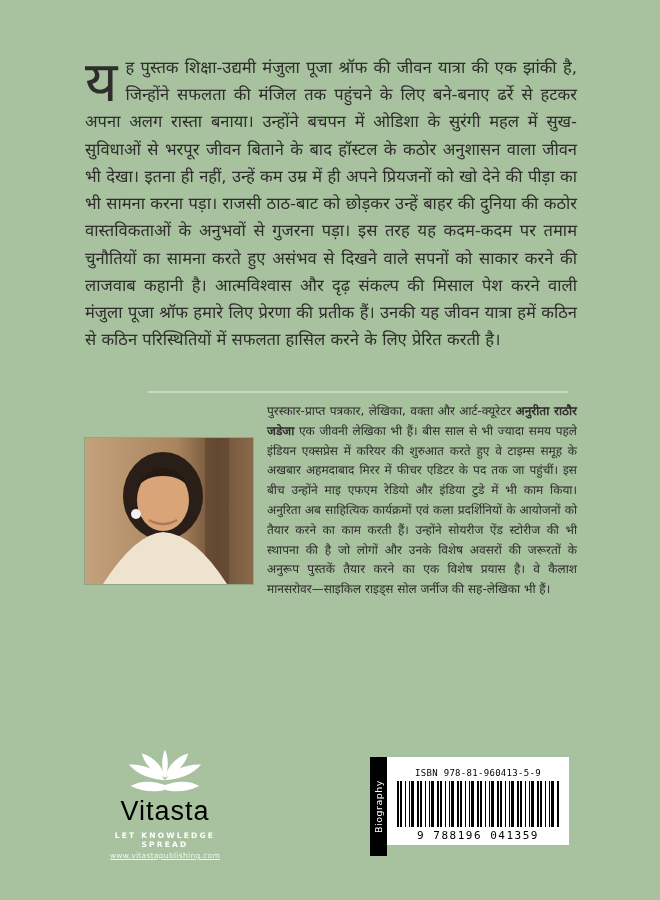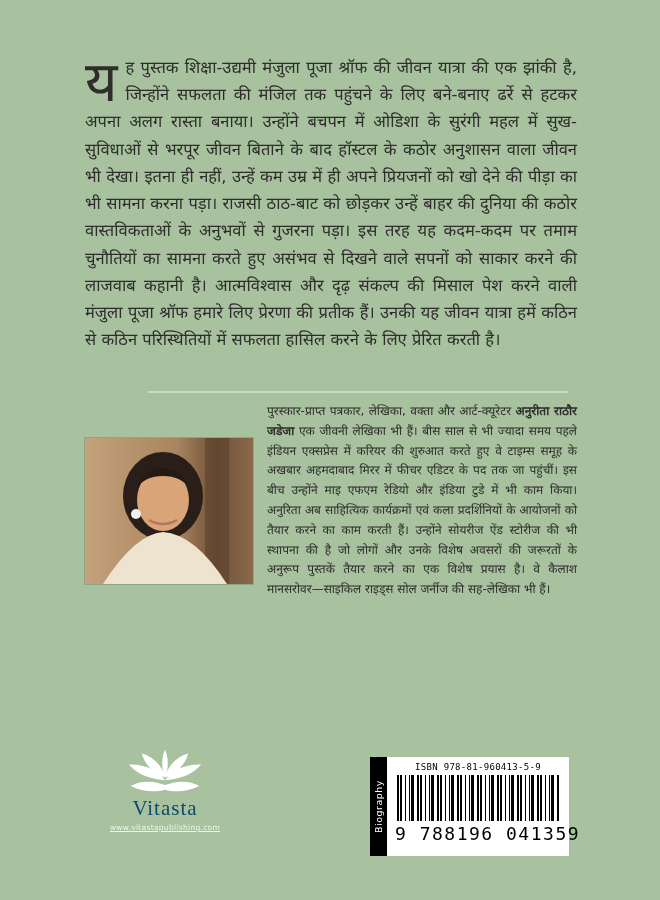--- a/index.html
+++ b/index.html
@@ -36,60 +36,60 @@
   }
   .photo svg { display:block; width:100%; height:100%; }
   .author-name { font-weight:bold; }
   
   .publisher {
     position:absolute; left:90px; top:746px; width:150px;
     text-align:center;
   }
   .logo-icon svg { width:84px; height:52px; display:block; margin:0 auto; }
   .publisher-name {
-    font-family:Liberation Serif, serif;
-    font-size:21px; color:#0c4a6e; letter-spacing:1px; margin-top:-2px;
+    font-family:Liberation Sans, sans-serif;
+    font-size:27px; color:#000000; letter-spacing:1px; margin-top:-2px;
   }
   .publisher-tagline {
     font-size:7.5px; font-weight:bold; letter-spacing:2.2px;
     color:#ffffff; margin-top:4px;
   }
   .publisher-website {
     font-size:7.5px; color:#eef4ec; margin-top:2px; letter-spacing:0.3px;text-decoration:underline;
   }
   
   .category-strip {
     position:absolute; left:370px; top:757px; width:17px; height:99px;
     background:#000000; display:flex; align-items:center; justify-content:center;
   }
   .category-label {
     color:#ffffff; font-size:9.5px; letter-spacing:0.5px;
     writing-mode:vertical-rl; transform:rotate(180deg); white-space:nowrap;
   }
   .barcode-box {
-    position:absolute; left:387px; top:757px; width:182px; height:99px;
-    background:#ffffff; padding:5px 8px 4px;
+    position:absolute; left:387px; top:757px; width:182px; height:88px;
+    background:#ffffff; padding:11px 8px 4px;
   }
   .isbn-label {
     font-family:"DejaVu Sans Mono", monospace;
     font-size:9px; text-align:center; letter-spacing:0.3px; color:#000;
     white-space:nowrap;
   }
   .bars {
     height:46px; margin:3px 2px 2px;
     background:repeating-linear-gradient(90deg,
       #000 0 2px,  #fff 2px 3px,
       #000 3px 5px, #fff 5px 8px,
       #000 8px 9px, #fff 9px 12px,
       #000 12px 13px, #fff 13px 14px,
       #000 14px 17px, #fff 17px 20px);
   }
   .isbn-digits {
     font-family:"DejaVu Sans Mono", monospace;
-    font-size:18px; text-align:center; letter-spacing:1.5px; color:#000;
+    font-size:11px; text-align:center; letter-spacing:1.5px; color:#000;
     white-space:nowrap;
   }
 </style>
 </head>
 <body>
 
 <div class="page">
 
   <section class="description"><span class="dropcap">य</span><span>ह पुस्तक शिक्षा-उद्यमी मंजुला पूजा श्रॉफ की जीवन यात्रा की एक झांकी है, जिन्होंने सफलता की मंजिल तक पहुंचने के लिए बने-बनाए ढर्रे से हटकर अपना अलग रास्ता बनाया। उन्होंने बचपन में ओडिशा के सुरंगी महल में सुख-सुविधाओं से भरपूर जीवन बिताने के बाद हॉस्टल के कठोर अनुशासन वाला जीवन भी देखा। इतना ही नहीं, उन्हें कम उम्र में ही अपने प्रियजनों को खो देने की पीड़ा का भी सामना करना पड़ा। राजसी ठाठ-बाट को छोड़कर उन्हें बाहर की दुनिया की कठोर वास्तविकताओं के अनुभवों से गुजरना पड़ा। इस तरह यह कदम-कदम पर तमाम चुनौतियों का सामना करते हुए असंभव से दिखने वाले सपनों को साकार करने की लाजवाब कहानी है। आत्मविश्वास और दृढ़ संकल्प की मिसाल पेश करने वाली मंजुला पूजा श्रॉफ हमारे लिए प्रेरणा की प्रतीक हैं। उनकी यह जीवन यात्रा हमें कठिन से कठिन परिस्थितियों में सफलता हासिल करने के लिए प्रेरित करती है।</span></section>
 
@@ -124,20 +124,21 @@
         <path d="M45 4 C41 12 41 26 45 34 C49 26 49 12 45 4 Z" fill="#ffffff"></path>
         <path d="M45 34 C34 30 24 22 20 8 C32 11 42 21 45 34 Z" fill="#ffffff"></path>
         <path d="M45 34 C56 30 66 22 70 8 C58 11 48 21 45 34 Z" fill="#ffffff"></path>
         <path d="M45 37 C32 36 16 32 6 20 C22 19 38 26 45 37 Z" fill="#ffffff"></path>
         <path d="M45 37 C58 36 74 32 84 20 C68 19 52 26 45 37 Z" fill="#ffffff"></path>
         <path d="M45 42 C 32 37 18 37 8 43 C 20 49 34 50 45 47 Z" fill="#ffffff"></path>
         <path d="M45 42 C 58 37 72 37 82 43 C 70 49 56 50 45 47 Z" fill="#ffffff"></path>
       </svg>
     </div>
     <div class="publisher-name">Vitasta</div>
+    <div class="publisher-tagline">LET KNOWLEDGE SPREAD</div>
     <div class="publisher-website">www.vitastapublishing.com</div>
   </section>
 
   <div class="category-strip">
     <span class="category-label">Biography</span>
   </div>
   <div class="barcode-box">
     <div class="isbn-label">ISBN 978-81-960413-5-9</div>
     <div class="bars"></div>
     <div class="isbn-digits">9 788196 041359</div>

